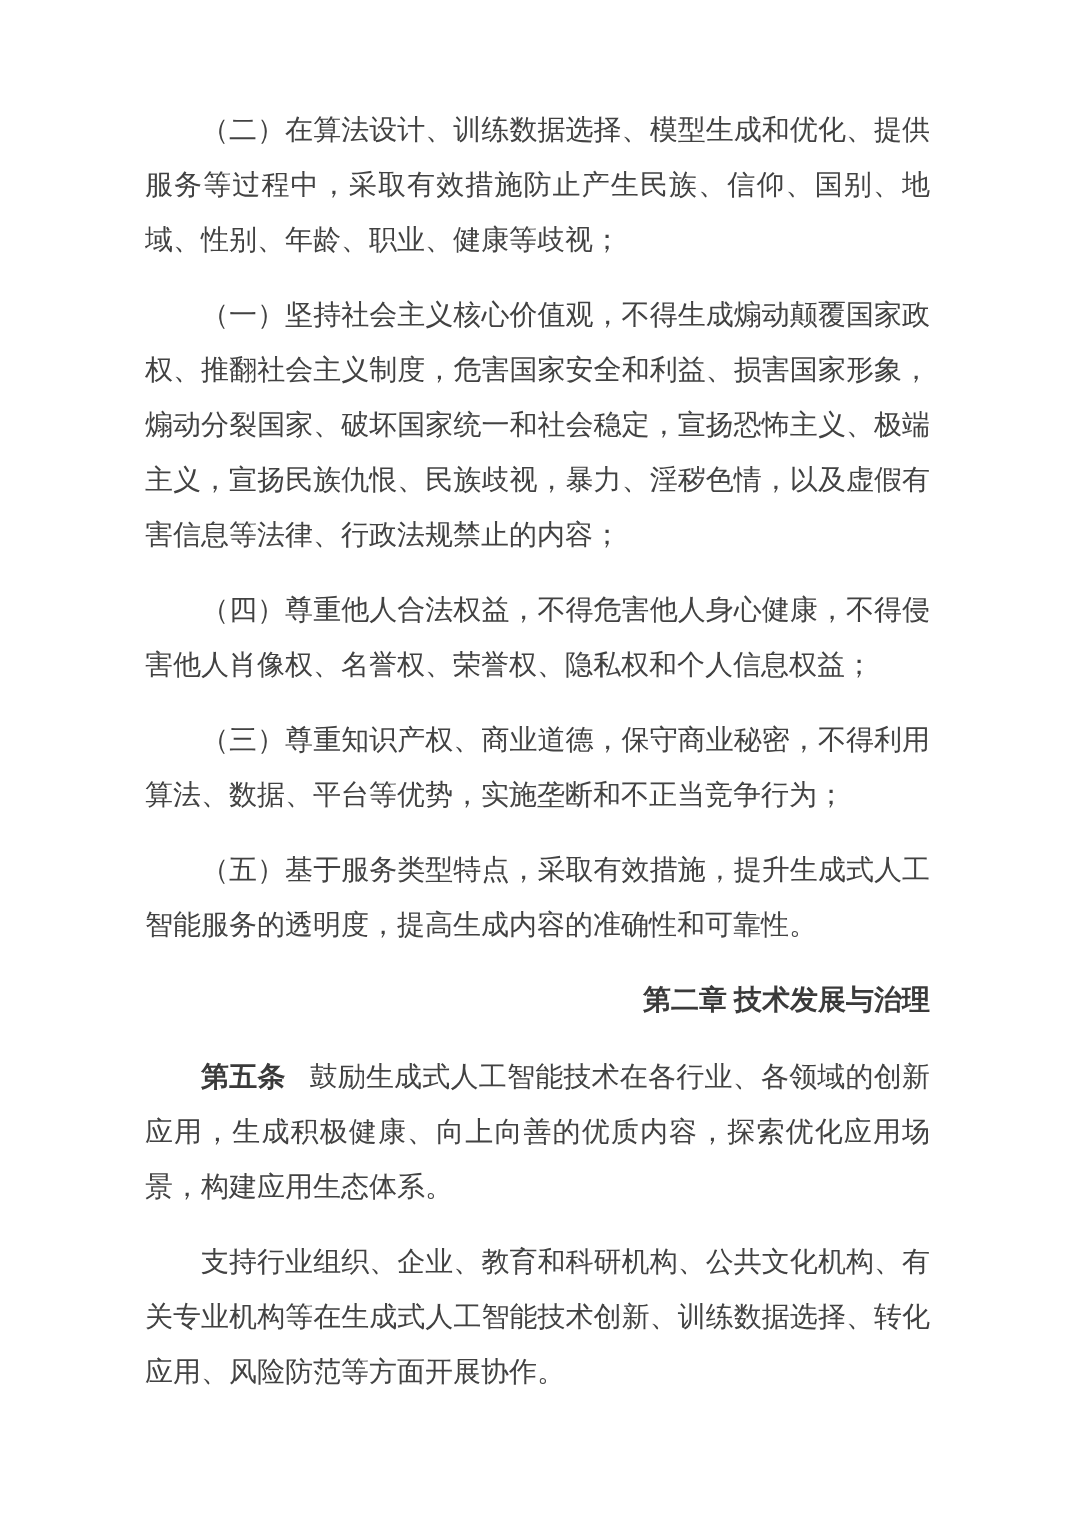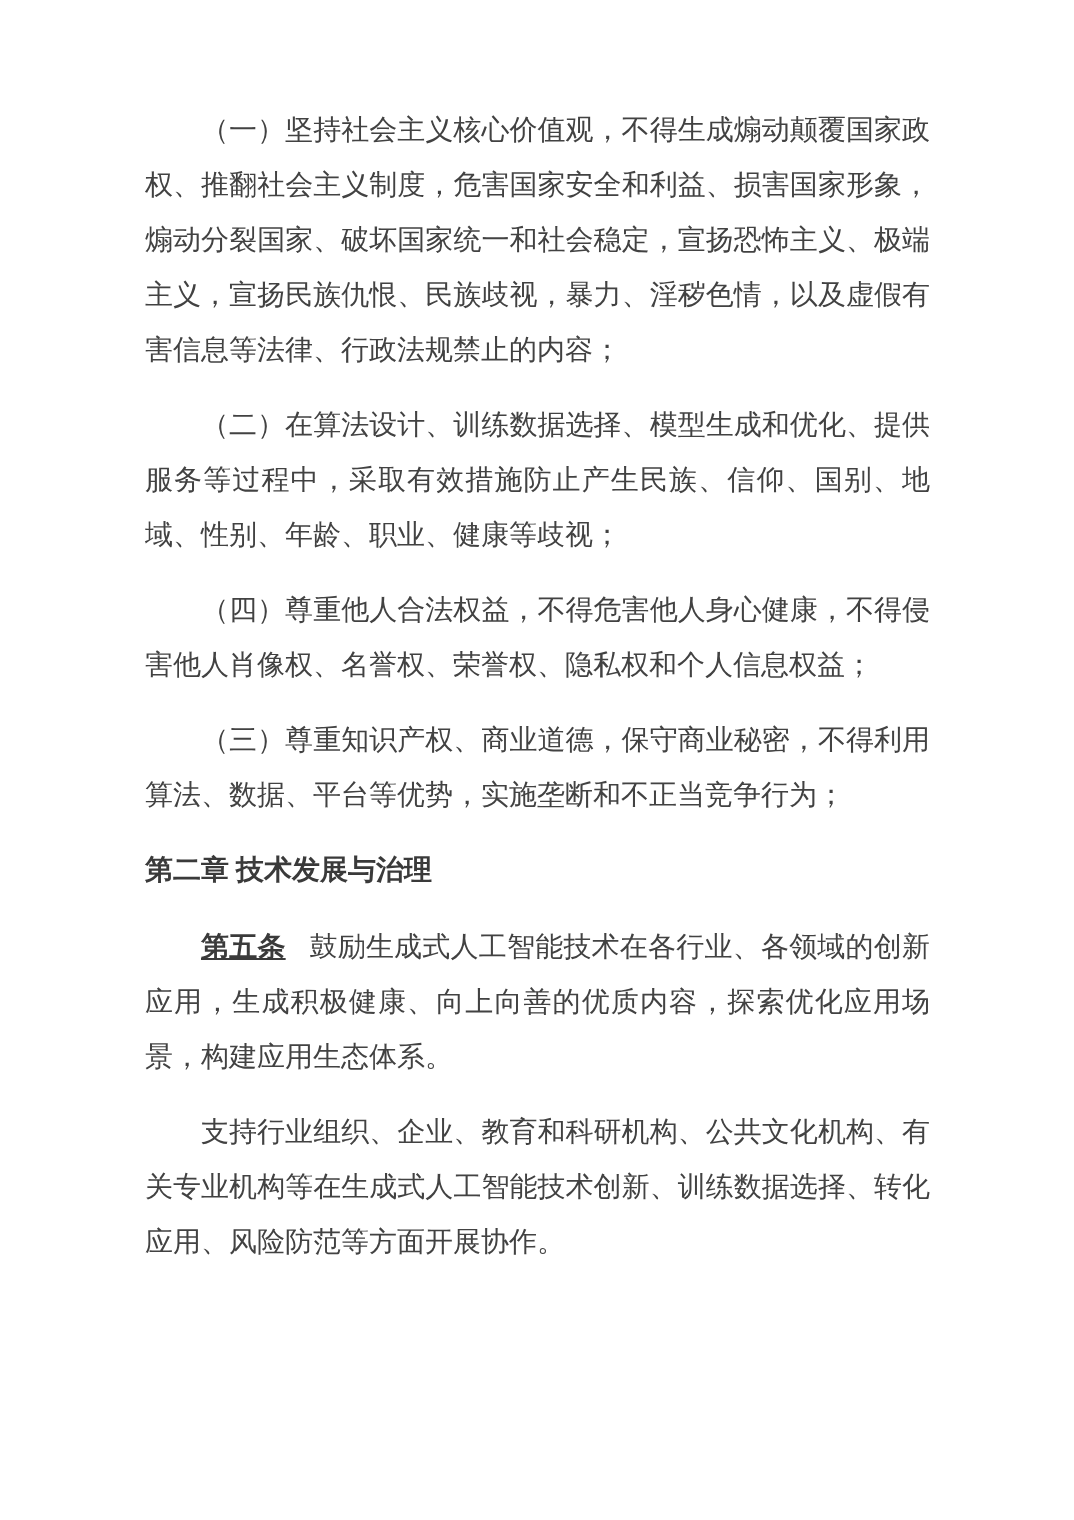--- a/index.html
+++ b/index.html
@@ -23,36 +23,36 @@
     text-align: justify;
     text-justify: inter-ideograph;
     text-indent: 2em;
     margin: 0 0 20px 0;
     word-break: break-all;
   }
   .chapter {
     font-size: 28px;
     line-height: 55px;
     font-weight: bold;
-    text-align: left;
+    text-align: right;
     text-indent: 0;
     margin: 2px 0 22px 0;
     color: #3a3a3a;
   }
   .article-label {
     font-weight: bold;
     margin-right: 0.85em;
     color: #3a3a3a;
-    text-decoration: underline;
   }
 </style>
 </head>
 <body>
 
 <div class="page">
+  <p class="para">（二）在算法设计、训练数据选择、模型生成和优化、提供服务等过程中，采取有效措施防止产生民族、信仰、国别、地域、性别、年龄、职业、健康等歧视；</p>
   <p class="para">（一）坚持社会主义核心价值观，不得生成煽动颠覆国家政权、推翻社会主义制度，危害国家安全和利益、损害国家形象，煽动分裂国家、破坏国家统一和社会稳定，宣扬恐怖主义、极端主义，宣扬民族仇恨、民族歧视，暴力、淫秽色情，以及虚假有害信息等法律、行政法规禁止的内容；</p>
-  <p class="para">（二）在算法设计、训练数据选择、模型生成和优化、提供服务等过程中，采取有效措施防止产生民族、信仰、国别、地域、性别、年龄、职业、健康等歧视；</p>
   <p class="para">（四）尊重他人合法权益，不得危害他人身心健康，不得侵害他人肖像权、名誉权、荣誉权、隐私权和个人信息权益；</p>
   <p class="para">（三）尊重知识产权、商业道德，保守商业秘密，不得利用算法、数据、平台等优势，实施垄断和不正当竞争行为；</p>
+  <p class="para">（五）基于服务类型特点，采取有效措施，提升生成式人工智能服务的透明度，提高生成内容的准确性和可靠性。</p>
   <h2 class="chapter">第二章 技术发展与治理</h2>
   <p class="para"><span class="article-label">第五条</span><span>鼓励生成式人工智能技术在各行业、各领域的创新应用，生成积极健康、向上向善的优质内容，探索优化应用场景，构建应用生态体系。</span></p>
   <p class="para">支持行业组织、企业、教育和科研机构、公共文化机构、有关专业机构等在生成式人工智能技术创新、训练数据选择、转化应用、风险防范等方面开展协作。</p>
 </div>
 
 </body></html>

